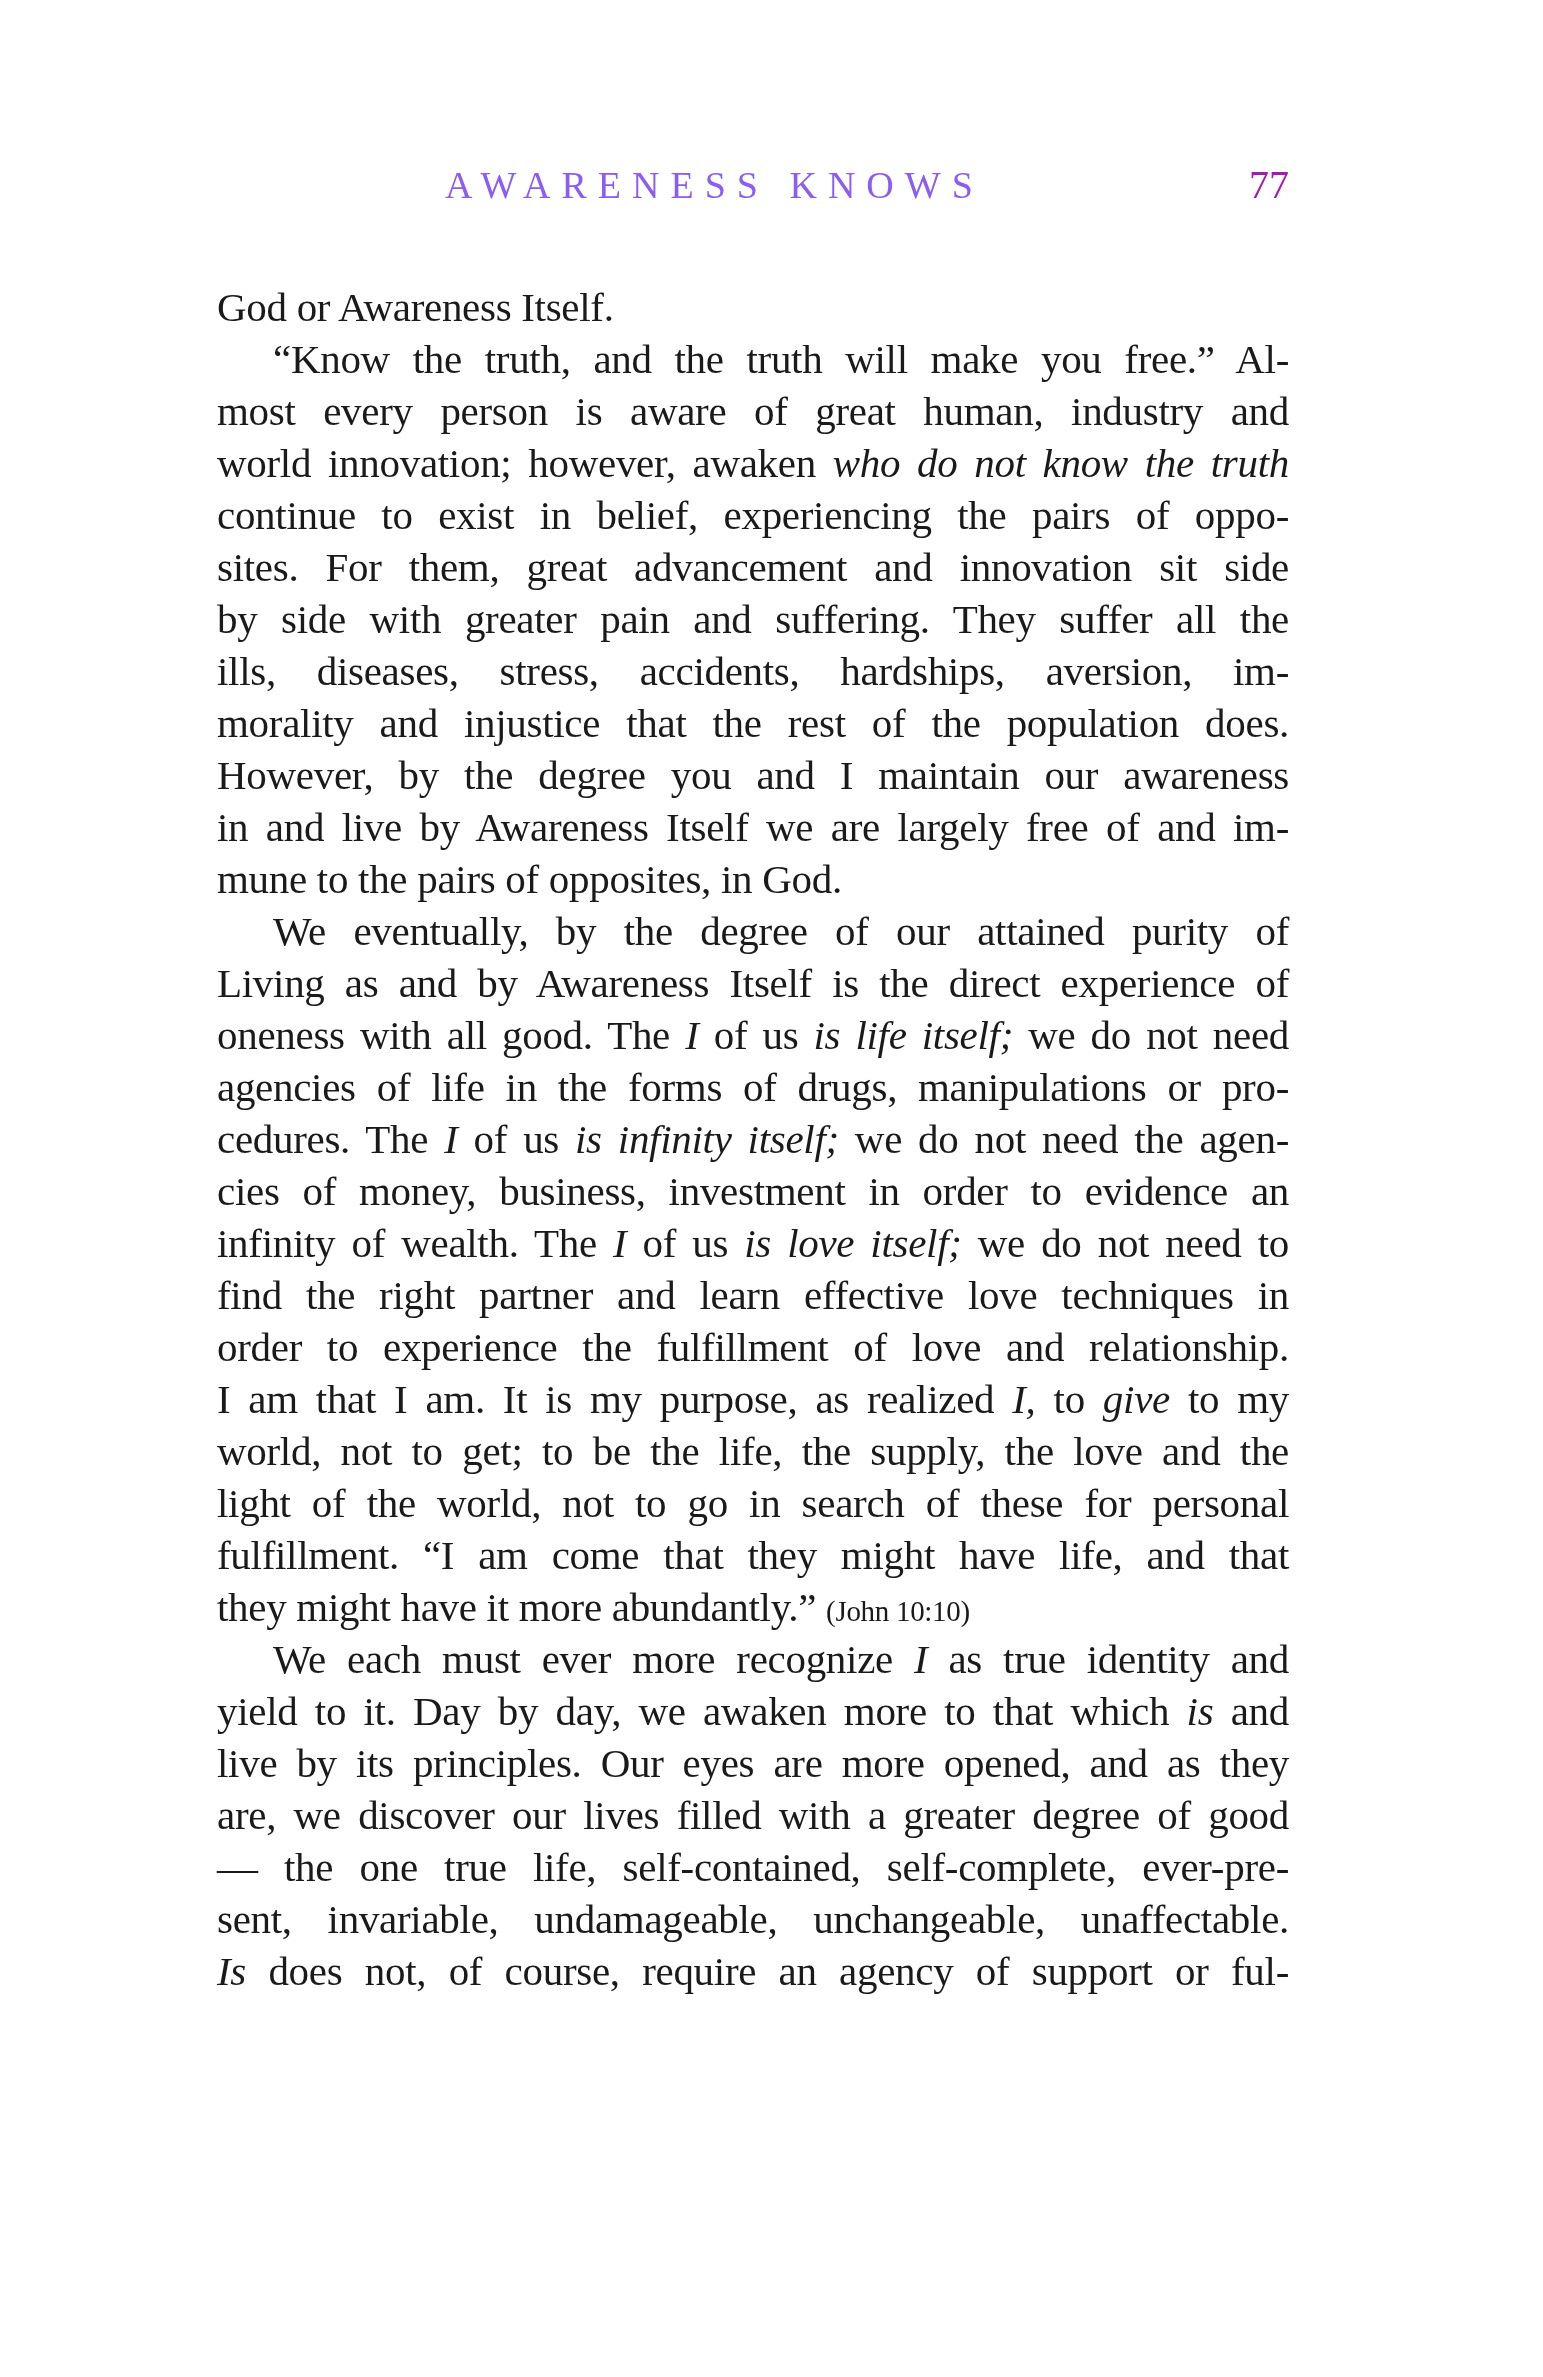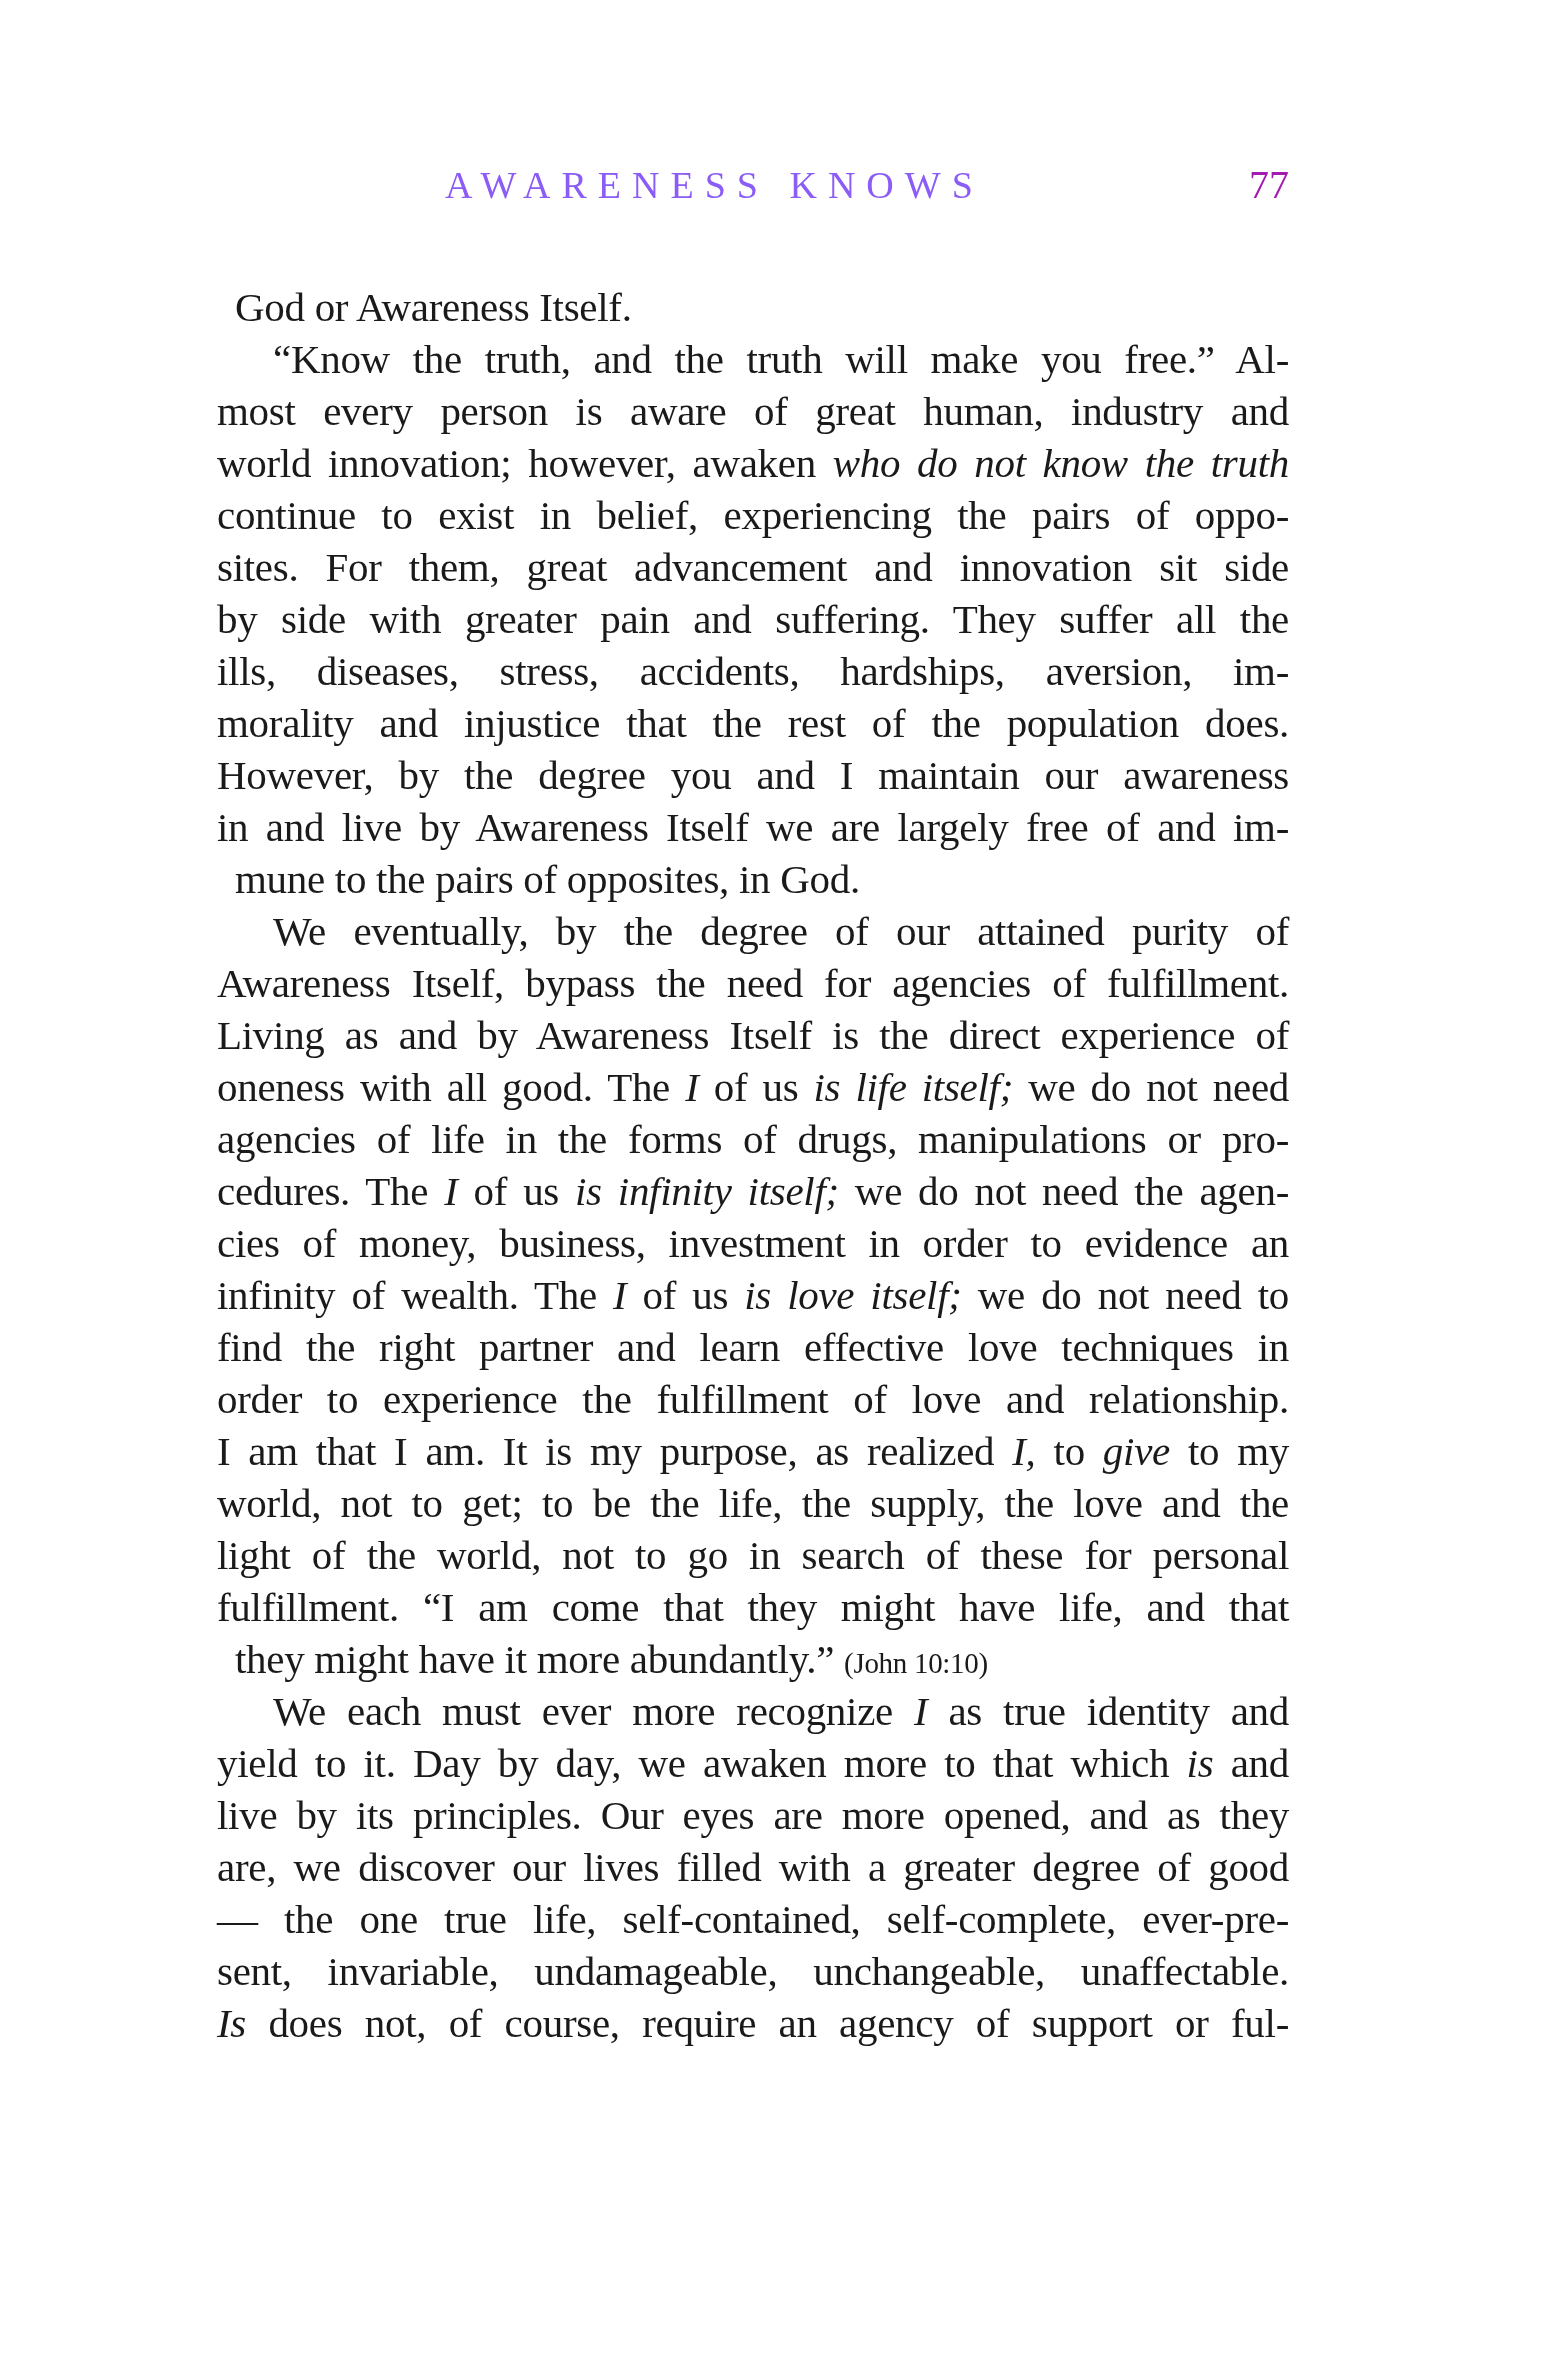--- a/index.html
+++ b/index.html
@@ -52,21 +52,20 @@
     line-height: 52px;
     font-size: 41px;
     white-space: nowrap;
     text-align: justify;
     text-align-last: justify;
     letter-spacing: -0.3px;
   }
   .line.last {
     text-align: left;
     text-align-last: left;
-    margin-left: 18px;
   }
   .line.indent {
     padding-left: 56px;
   }
   .seg { }
   .seg.it { font-style: italic; }
   .seg.small { font-size: 29px; }
 </style>
 </head>
 <body>
@@ -83,21 +82,20 @@
     <div class="line" style="word-spacing: 0px;"><span class="seg">world innovation; however, awaken </span><span class="seg it">who do not know the truth</span></div>
     <div class="line" style="word-spacing: 0px;"><span class="seg">continue to exist in belief, experiencing the pairs of oppo-</span></div>
     <div class="line" style="word-spacing: 0px;"><span class="seg">sites. For them, great advancement and innovation sit side</span></div>
     <div class="line" style="word-spacing: 0px;"><span class="seg">by side with greater pain and suffering. They suffer all the</span></div>
     <div class="line" style="word-spacing: 0px;"><span class="seg">ills, diseases, stress, accidents, hardships, aversion, im-</span></div>
     <div class="line" style="word-spacing: 0px;"><span class="seg">morality and injustice that the rest of the population does.</span></div>
     <div class="line" style="word-spacing: 0px;"><span class="seg">However, by the degree you and I maintain our awareness</span></div>
     <div class="line" style="word-spacing: 0px;"><span class="seg">in and live by Awareness Itself we are largely free of and im-</span></div>
     <div class="line last"><span class="seg">mune to the pairs of opposites, in God.</span></div>
     <div class="line indent" style="word-spacing: 0px;"><span class="seg">We eventually, by the degree of our attained purity of</span></div>
-    <div class="line" style="word-spacing: 0px;"><span class="seg">Awareness Itself, bypass the need for agencies of fulfillment.</span></div>
     <div class="line" style="word-spacing: 0px;"><span class="seg">Living as and by Awareness Itself is the direct experience of</span></div>
     <div class="line" style="word-spacing: 0px;"><span class="seg">oneness with all good. The </span><span class="seg it">I</span><span class="seg"> of us </span><span class="seg it">is life itself;</span><span class="seg"> we do not need</span></div>
     <div class="line" style="word-spacing: 0px;"><span class="seg">agencies of life in the forms of drugs, manipulations or pro-</span></div>
     <div class="line" style="word-spacing: 0px;"><span class="seg">cedures. The </span><span class="seg it">I</span><span class="seg"> of us </span><span class="seg it">is infinity itself;</span><span class="seg"> we do not need the agen-</span></div>
     <div class="line" style="word-spacing: 0px;"><span class="seg">cies of money, business, investment in order to evidence an</span></div>
     <div class="line" style="word-spacing: 0px;"><span class="seg">infinity of wealth. The </span><span class="seg it">I</span><span class="seg"> of us </span><span class="seg it">is love itself;</span><span class="seg"> we do not need to</span></div>
     <div class="line" style="word-spacing: 0px;"><span class="seg">find the right partner and learn effective love techniques in</span></div>
     <div class="line" style="word-spacing: 0px;"><span class="seg">order to experience the fulfillment of love and relationship.</span></div>
     <div class="line" style="letter-spacing: -0.3px;"><span class="seg">I am that I am. It is my purpose, as realized </span><span class="seg it">I,</span><span class="seg"> to </span><span class="seg it">give</span><span class="seg"> to my</span></div>
     <div class="line" style="word-spacing: 0px;"><span class="seg">world, not to get; to be the life, the supply, the love and the</span></div>

